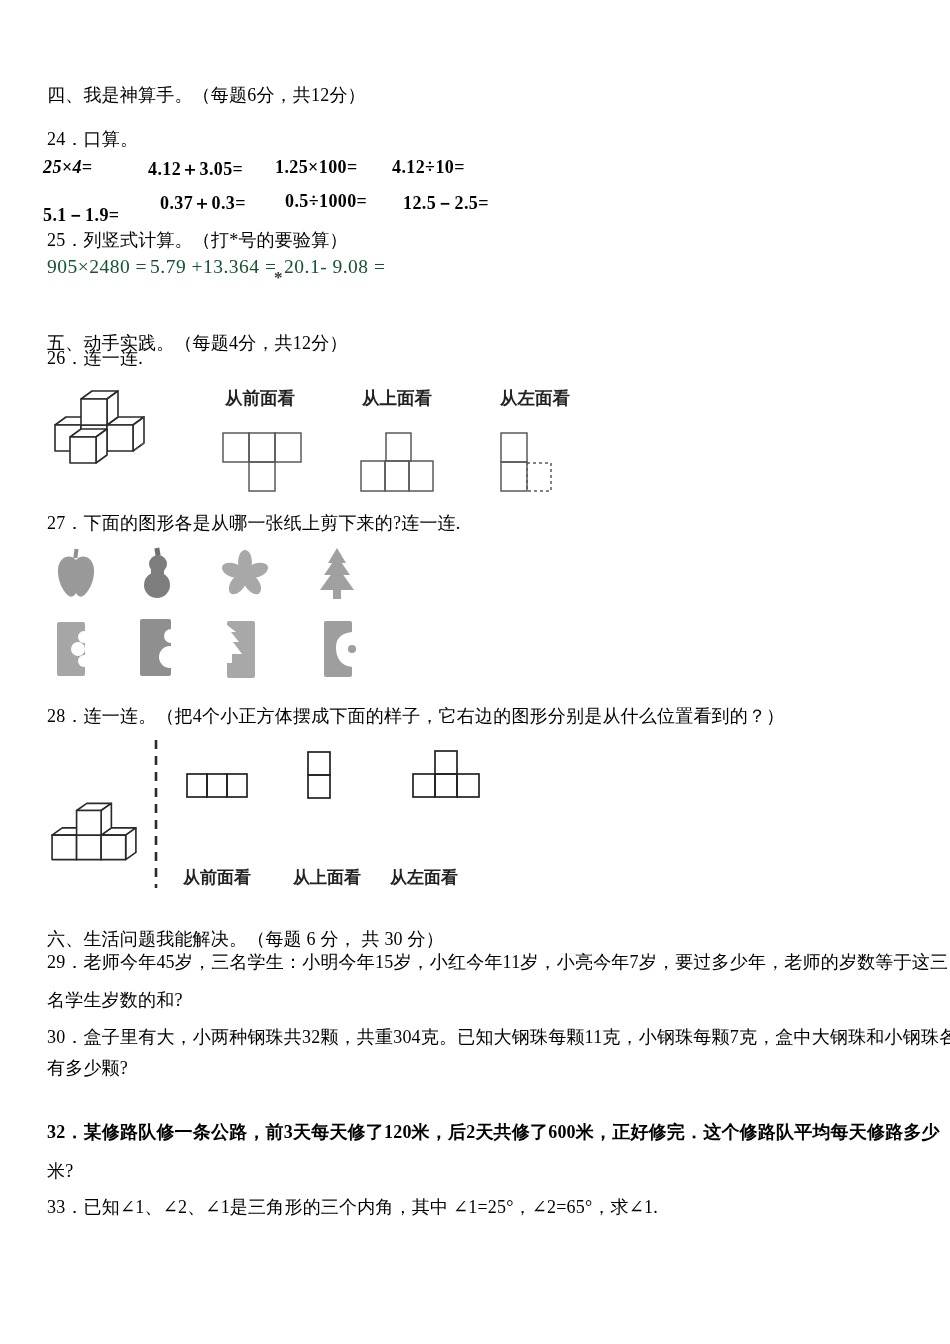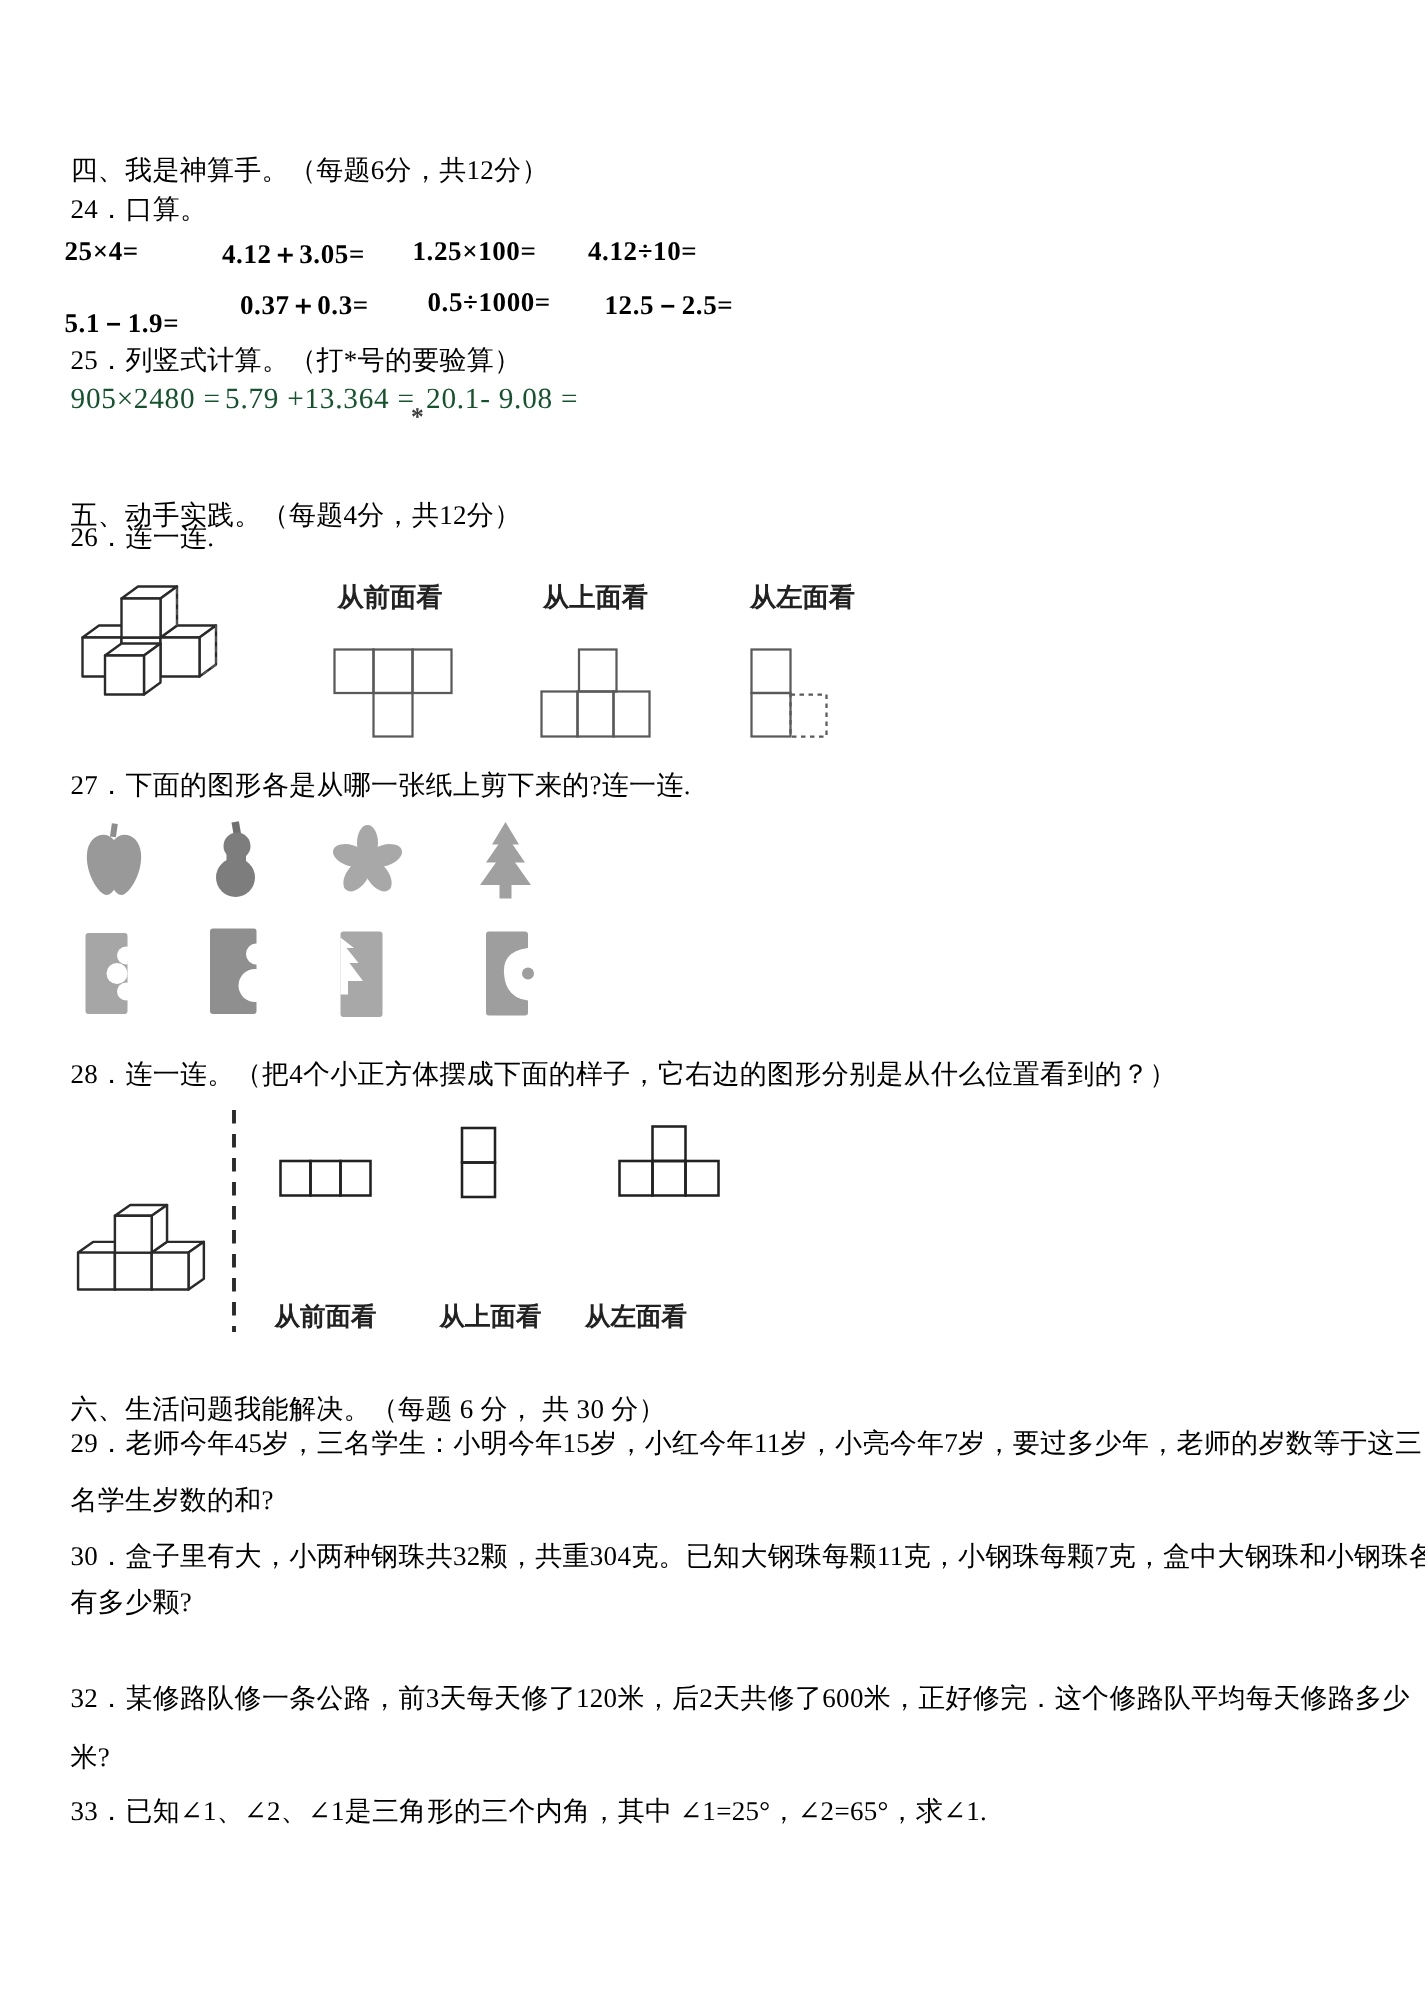--- a/index.html
+++ b/index.html
@@ -20,24 +20,24 @@
   .sketch rect { fill:none; stroke:#5a5a5a; stroke-width:1.5; }
   .sketch .dash { stroke-dasharray:3,3; }
   .clean rect { fill:none; stroke:#222; stroke-width:1.7; }
   .dashline { stroke:#2a2a2a; stroke-width:2.6; stroke-dasharray:9,7; }
 </style>
 </head>
 <body>
 
 <div class="page">
 
-  <div class="line" style="left:47px; top:101px;">四、我是神算手。（每题6分，共12分）</div>
+  <div class="line" style="left:47px; top:83px;">四、我是神算手。（每题6分，共12分）</div>
   <div class="line" style="left:47px; top:127px;">24．口算。</div>
 
-  <span class="expr" style="left:43px;  top:157px;">25×4=</span>
+  <span class="expr" style="left:43px;  top:157px;font-style:italic;">25×4=</span>
   <span class="expr" style="left:148px; top:157px;">4.12＋3.05=</span>
   <span class="expr" style="left:275px; top:157px;">1.25×100=</span>
   <span class="expr" style="left:392px; top:157px;">4.12÷10=</span>
 
   <span class="expr" style="left:43px;  top:203px;">5.1－1.9=</span>
   <span class="expr" style="left:160px; top:191px;">0.37＋0.3=</span>
   <span class="expr" style="left:285px; top:191px;">0.5÷1000=</span>
   <span class="expr" style="left:403px; top:191px;text-align:right;">12.5－2.5=</span>
 
   <div class="line" style="left:47px; top:228px;">25．列竖式计算。（打*号的要验算）</div>
@@ -189,17 +189,17 @@
 
   <span class="vlabel28" style="left:183px; top:866px;">从前面看</span>
   <span class="vlabel28" style="left:293px; top:866px;">从上面看</span>
   <span class="vlabel28" style="left:390px; top:866px;">从左面看</span>
 
   <div class="line" style="left:47px; top:927px;">六、生活问题我能解决。（每题 6 分， 共 30 分）</div>
   <div class="line" style="left:47px; top:950px;">29．老师今年45岁，三名学生：小明今年15岁，小红今年11岁，小亮今年7岁，要过多少年，老师的岁数等于这三</div>
   <div class="line" style="left:47px; top:988px;">名学生岁数的和?</div>
   <div class="line" style="left:47px; top:1025px;">30．盒子里有大，小两种钢珠共32颗，共重304克。已知大钢珠每颗11克，小钢珠每颗7克，盒中大钢珠和小钢珠各</div>
   <div class="line" style="left:47px; top:1056px;">有多少颗?</div>
-  <div class="line" style="left:47px; top:1120px;">32．某修路队修一条公路，前3天每天修了120米，后2天共修了600米，正好修完．这个修路队平均每天修路多少</div>
+  <div class="line" style="left:47px; top:1120px;font-weight:bold;">32．某修路队修一条公路，前3天每天修了120米，后2天共修了600米，正好修完．这个修路队平均每天修路多少</div>
   <div class="line" style="left:47px; top:1159px;">米?</div>
   <div class="line" style="left:47px; top:1195px;">33．已知∠1、∠2、∠1是三角形的三个内角，其中 ∠1=25°，∠2=65°，求∠1.</div>
 
 </div>
 
 </body></html>

